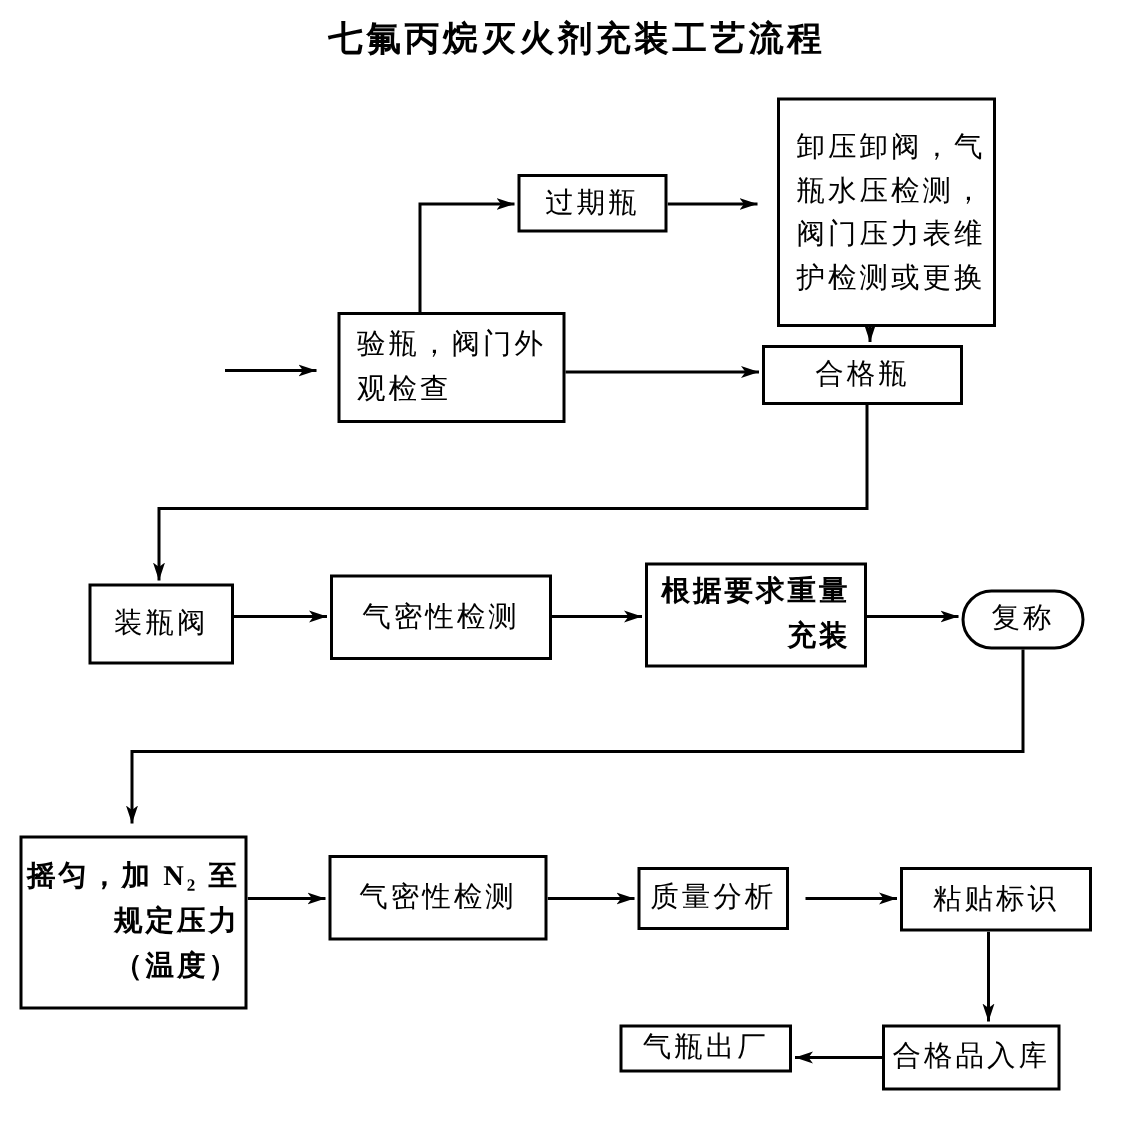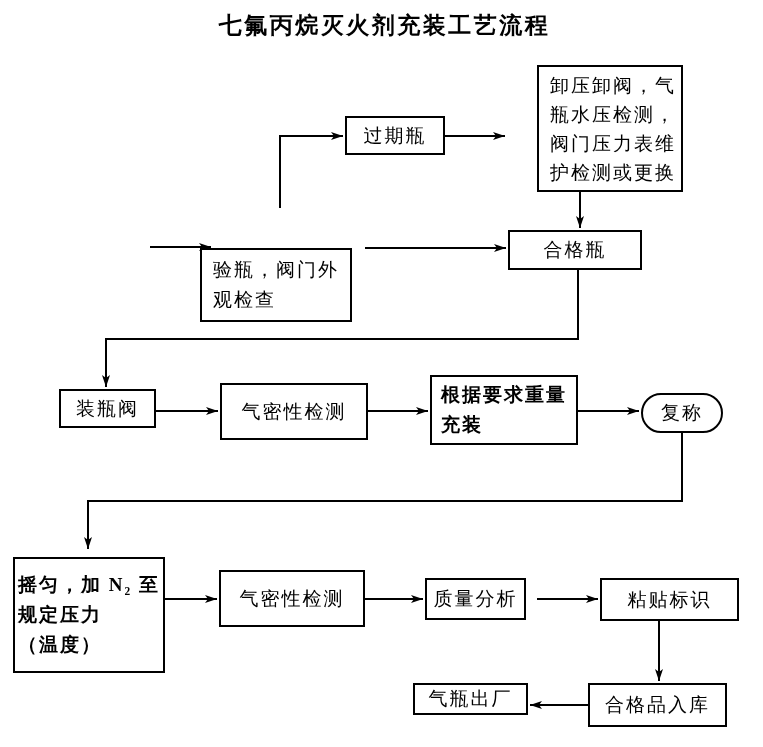--- a/index.html
+++ b/index.html
@@ -8,21 +8,21 @@
     font-family:"Liberation Serif","DejaVu Serif",serif;color:#000;
   }
   .title{
     position:absolute;top:10px;left:6px;right:0;text-align:center;
     font-size:23px;font-weight:bold;letter-spacing:2.5px;
   }
   .wires{position:absolute;left:0;top:0;width:763px;height:747px;}
   .node{
     position:absolute;box-sizing:border-box;border:2.5px solid #000;background:#fff;
     display:flex;align-items:center;justify-content:center;
-    text-align:left;white-space:pre-line;
+    text-align:right;white-space:pre-line;
     font-size:19px;line-height:30px;letter-spacing:2px;
   }
   .node.bold{font-weight:bold;}
   .node.align-left{justify-content:flex-start;text-align:left;padding-left:11px;}
 </style>
 </head>
 <body>
 
 <div id="stage">
 
@@ -47,48 +47,48 @@
       <polyline points="682,433 682,501 88,501 88,549" marker-end="url(#arrow)"></polyline>
       <polyline points="165,599 217,599" marker-end="url(#arrow)"></polyline>
       <polyline points="365,599 423,599" marker-end="url(#arrow)"></polyline>
       <polyline points="537,599 598,599" marker-end="url(#arrow)"></polyline>
       <polyline points="659,621 659,681" marker-end="url(#arrow)"></polyline>
       <polyline points="588,705 530,705" marker-end="url(#arrow)"></polyline>
     </g>
   </svg>
 
 
-  <div class="node align-left" style="left:200px;top:208px;width:152px;height:74px;margin-top:40px;">验瓶，阀门外
+  <div class="node align-left" style="left:225px;top:208px;width:152px;height:74px;">验瓶，阀门外
 观检查</div>
 
   <div class="node" style="left:345px;top:116px;width:100px;height:39px;">过期瓶</div>
 
-  <div class="node align-left" style="left:537px;top:65px;width:146px;height:127px;line-height:29px;">卸压卸阀，气
+  <div class="node align-left" style="left:518px;top:65px;width:146px;height:153px;line-height:29px;">卸压卸阀，气
 瓶水压检测，
 阀门压力表维
 护检测或更换</div>
 
   <div class="node" style="left:508px;top:230px;width:134px;height:40px;">合格瓶</div>
 
-  <div class="node" style="left:59px;top:389px;width:97px;height:39px;">装瓶阀</div>
+  <div class="node" style="left:59px;top:389px;width:97px;height:54px;">装瓶阀</div>
 
   <div class="node" style="left:220px;top:383px;width:148px;height:57px;">气密性检测</div>
 
   <div class="node bold" style="left:430px;top:375px;width:148px;height:70px;">根据要求重量
 充装</div>
 
   <div class="node" style="left:641px;top:393px;width:82px;height:40px;border-radius:20px;">复称</div>
 
   <div class="node bold" style="left:13px;top:557px;width:152px;height:116px;">摇匀，加 N₂ 至
 规定压力
 （温度）</div>
 
   <div class="node" style="left:219px;top:570px;width:146px;height:57px;">气密性检测</div>
 
   <div class="node" style="left:425px;top:578px;width:101px;height:42px;">质量分析</div>
 
-  <div class="node" style="left:600px;top:578px;width:139px;height:43px;">粘贴标识</div>
+  <div class="node" style="left:600px;top:578px;width:128px;height:43px;">粘贴标识</div>
 
-  <div class="node" style="left:588px;top:683px;width:139px;height:44px;">合格品入库</div>
+  <div class="node" style="left:588px;top:683px;width:119px;height:44px;">合格品入库</div>
 
   <div class="node" style="left:413px;top:683px;width:115px;height:32px;">气瓶出厂</div>
 
 </div>
 
 </body></html>

